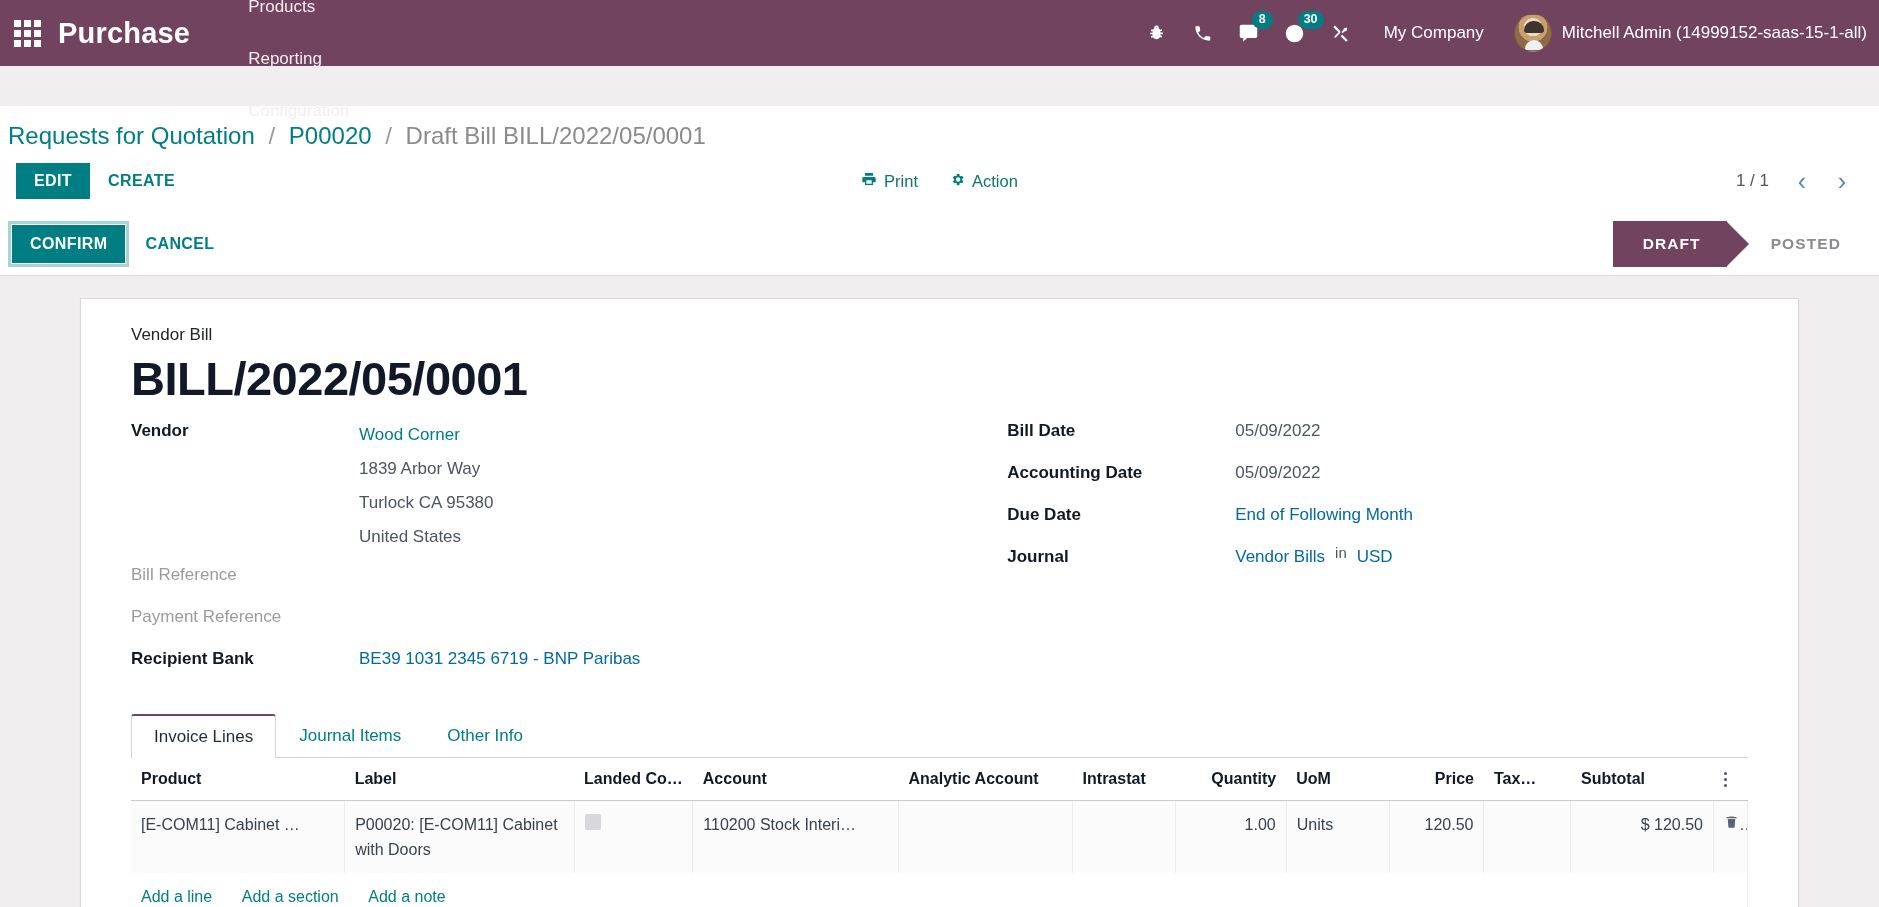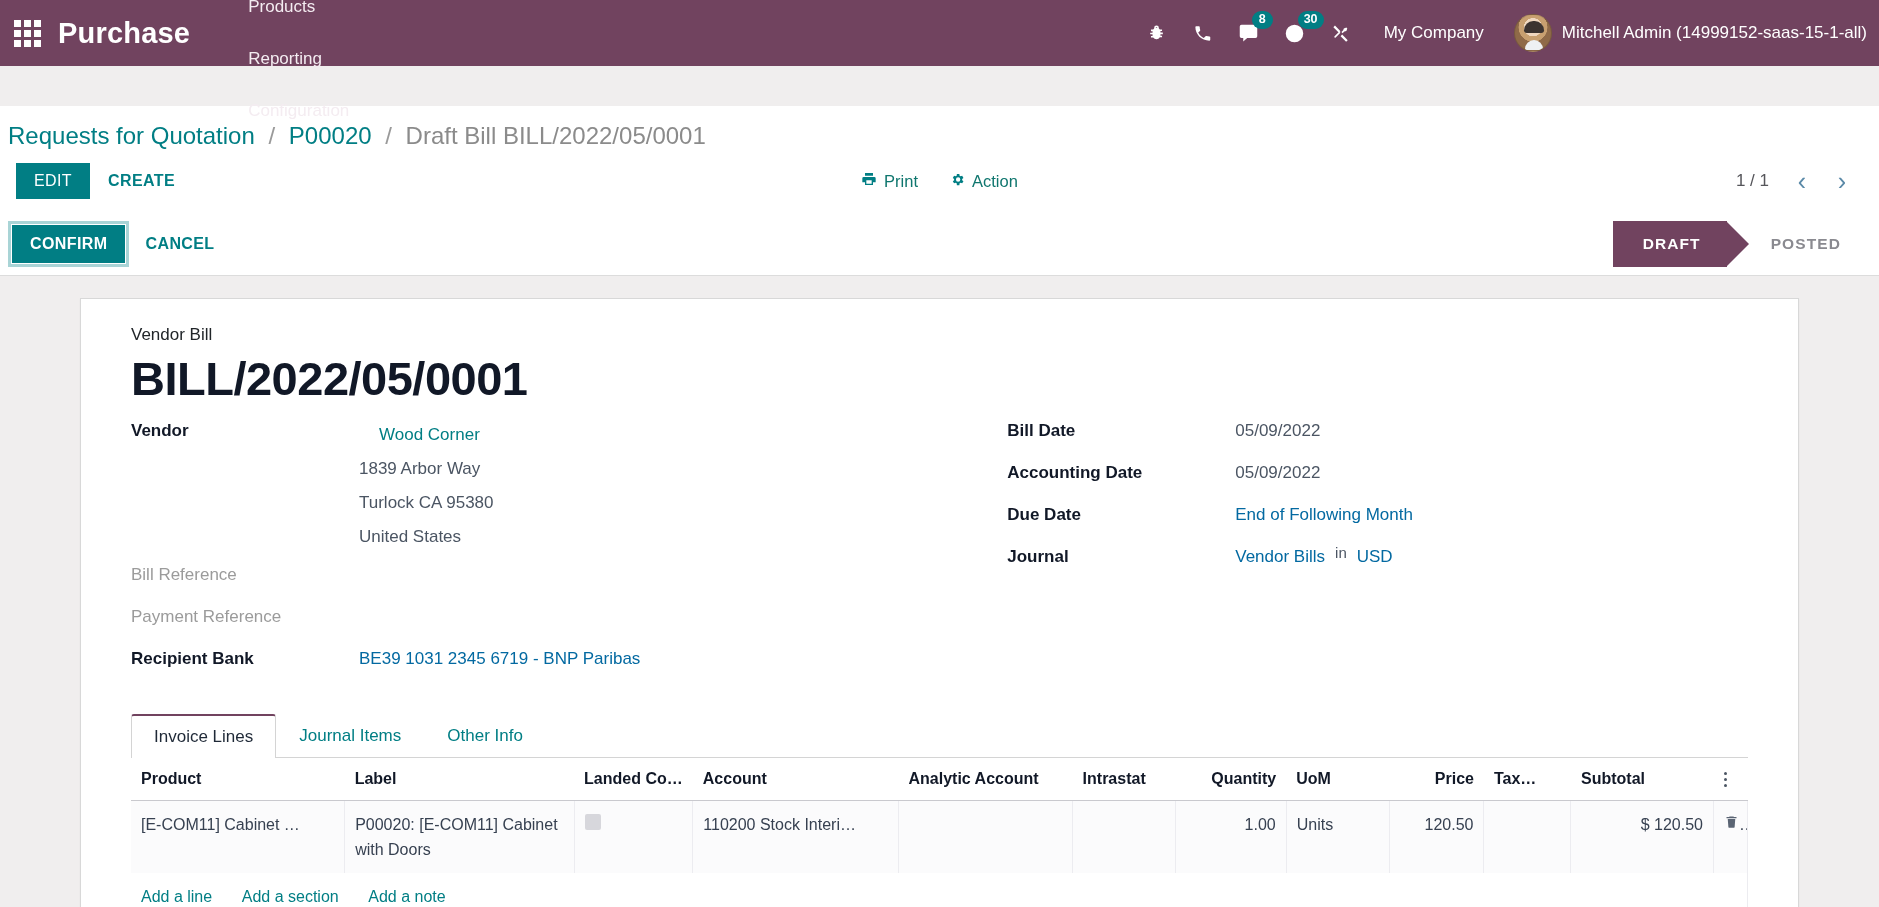--- a/index.html
+++ b/index.html
@@ -98,21 +98,21 @@
   .bc-sep { color: #9a9a9a; margin: 0 7px; }
   .bc-current { color: #8b8b8b; }
 
   
   .control-panel {
     background: #fff; display: flex; align-items: center;
     padding: 5px 20px 14px 16px; position: relative;
   }
   .btn-primary {
     background: #017e84; color: #fff; border: none;
-    font-size: 16px; font-weight: normal; letter-spacing: .4px;
+    font-size: 16px; font-weight: bold; letter-spacing: .4px;
     padding: 9px 18px; cursor: pointer; font-family: inherit;
   }
   .btn-secondary {
     background: transparent; color: #017e84; border: none;
     font-size: 16px; font-weight: bold; letter-spacing: .4px;
     padding: 9px 18px; cursor: pointer; font-family: inherit;
   }
   .cp-center {
     position: absolute; left: 0; right: 0; display: flex;
     justify-content: center; gap: 32px; pointer-events: none;
@@ -195,21 +195,21 @@
   }
   .flabel {
     width: 228px; flex: none; font-size: 17px;
     font-weight: bold; color: #111827; padding-top: 3px;
   }
   .flabel.muted { color: #9b9b9b; font-weight: normal; }
   .fvalue { font-size: 17px; color: #374151; padding-top: 3px; }
   .fvalue.link { color: #0369a1; cursor: pointer; }
   .fvalue.date { color: #4b5563; }
   .addr-line { font-size: 17px; color: #4b5563; line-height: 34px; }
-  .addr-line.first { color: #017e84; cursor: pointer; margin-left: 20px; }
+  .addr-line.first { color: #017e84; cursor: pointer; }
   .inline-in { font-size: 15px; color: #4b5563; margin: 0 10px; }
 
   
   .tabs {
     display: flex; margin-top: 26px;
     border-bottom: 1px solid #d4d4d4;
   }
   .tab {
     font-size: 17px; color: #017e84; padding: 11px 22px;
     cursor: pointer; border: 1px solid transparent;

